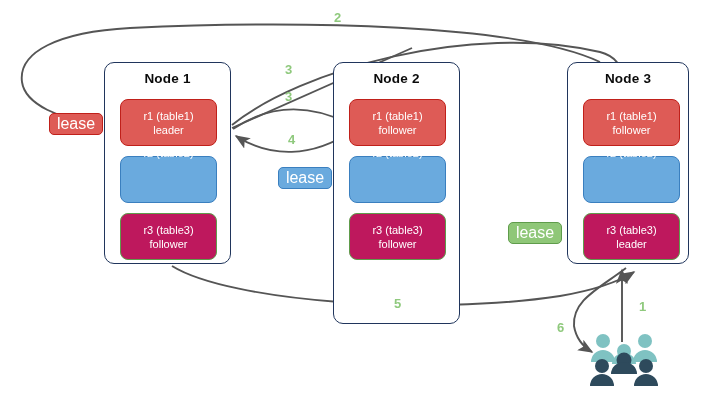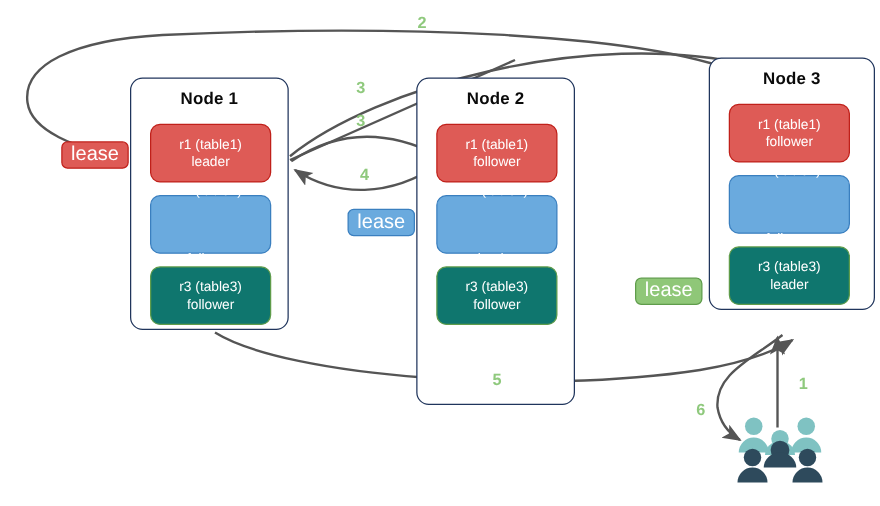--- a/index.html
+++ b/index.html
@@ -57,21 +57,21 @@
   .range.red {
     background: #de5b56;
     border: 1.4px solid #c0201a;
   }
   .range.blue {
     background: #6aaade;
     border: 1.4px solid #3a7fbf;
     gap: 40px;
   }
   .range.green {
-    background: #0f766e;
+    background: #be185d;
     border: 1.4px solid #5f9c4b;
   }
   .lease {
     position: absolute;
     width: 54px;
     height: 22px;
     border-radius: 5px;
     box-sizing: border-box;
     display: flex;
     align-items: center;
@@ -163,21 +163,21 @@
     <div class="range blue" style="top:93px;">
       <span class="l1">r2 (table2)</span>
       <span class="l2">leader</span>
     </div>
     <div class="range green" style="top:150px;">
       <span class="l1">r3 (table3)</span>
       <span class="l2">follower</span>
     </div>
   </div>
 
-  <div class="node" style="left:567px; top:46px; width:133px; height:202px;">
+  <div class="node" style="left:567px; top:62px; width:122px; height:202px;">
     <div class="node-title">Node 3</div>
     <div class="range red" style="top:36px;">
       <span class="l1">r1 (table1)</span>
       <span class="l2">follower</span>
     </div>
     <div class="range blue" style="top:93px;">
       <span class="l1">r2 (table2)</span>
       <span class="l2">follower</span>
     </div>
     <div class="range green" style="top:150px;">

